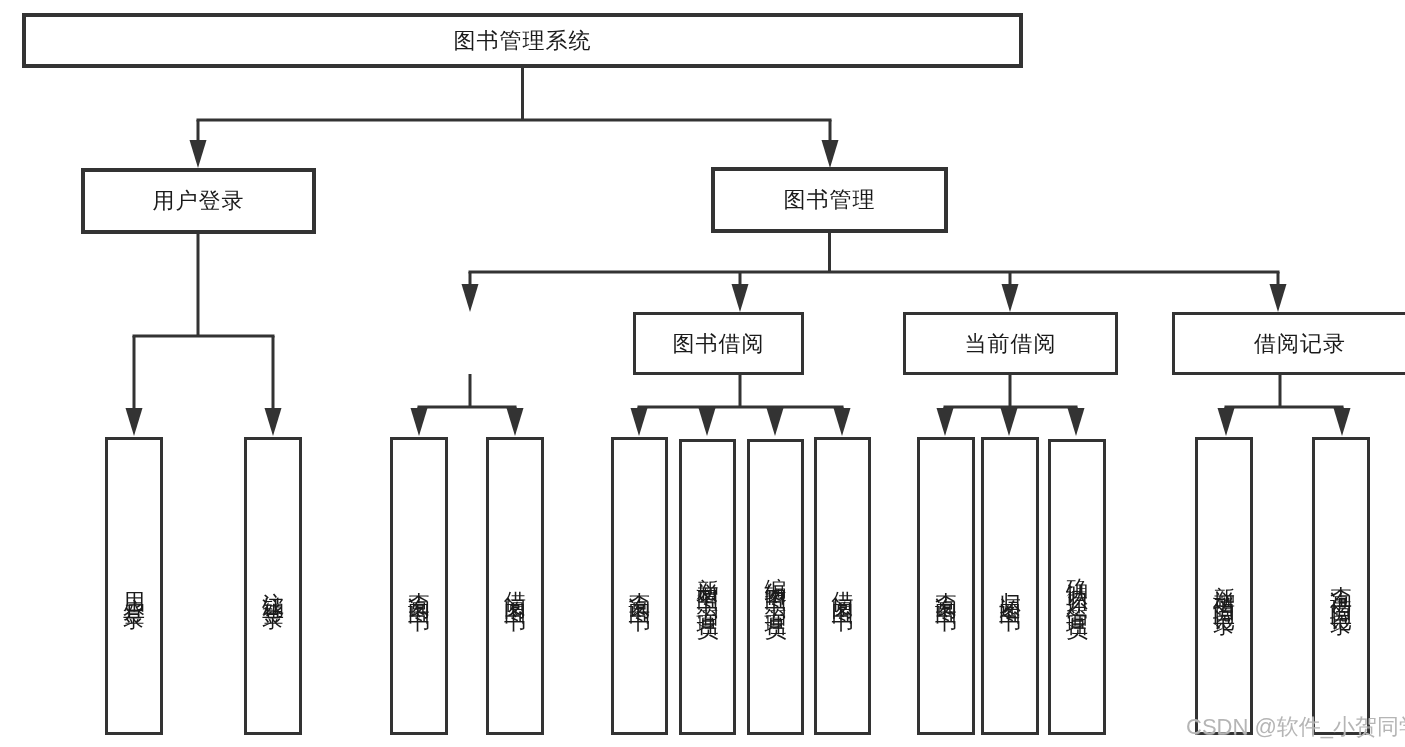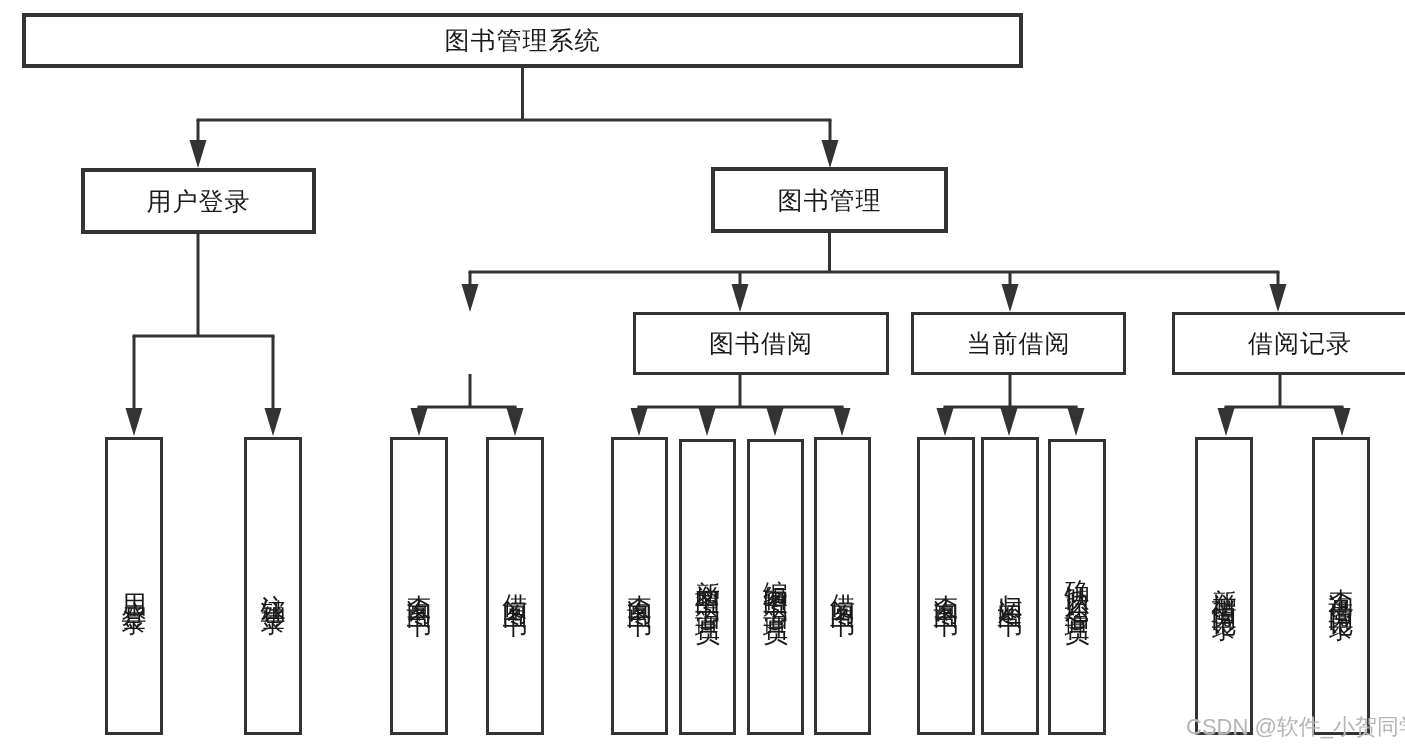--- a/index.html
+++ b/index.html
@@ -26,21 +26,21 @@
   }
   .box {
     position: absolute;
     box-sizing: border-box;
     border: 3px solid #333333;
     background: #ffffff;
     color: #1a1a1a;
     display: flex;
     align-items: center;
     justify-content: center;
-    font-size: 25px;
+    font-size: 22px;
     letter-spacing: 1px;
     text-align: center;
     z-index: 2;
   }
   .box.root {
     border-width: 4px;
   }
   .box.h2 {
     border-width: 4px;
   }
@@ -138,22 +138,22 @@
       <polygon points="1217.5,408 1234.5,408 1226,436"></polygon>
       <polygon points="1333.5,408 1350.5,408 1342,436"></polygon>
     </g>
   </svg>
 
   <div class="box root" style="left:22px; top:13px; width:1001px; height:55px;">图书管理系统</div>
 
   <div class="box h2" style="left:81px; top:168px; width:235px; height:66px;">用户登录</div>
   <div class="box h2" style="left:711px; top:167px; width:237px; height:66px;text-align:right;">图书管理</div>
 
-  <div class="box" style="left:633px; top:312px; width:256px; height:63px;">图书借阅</div>
-  <div class="box" style="left:903px; top:312px; width:215px; height:63px;margin-left:8px;">当前借阅</div>
+  <div class="box" style="left:633px; top:312px; width:171px; height:63px;">图书借阅</div>
+  <div class="box" style="left:903px; top:312px; width:215px; height:63px;">当前借阅</div>
   <div class="box" style="left:1172px; top:312px; width:256px; height:63px;">借阅记录</div>
 
   <div class="box vbox" style="left:105px; top:437px; width:58px; height:298px;">用户登录</div>
   <div class="box vbox" style="left:244px; top:437px; width:58px; height:298px;">注销登录</div>
 
   <div class="box vbox" style="left:390px; top:437px; width:58px; height:298px;">查询图书</div>
   <div class="box vbox" style="left:486px; top:437px; width:58px; height:298px;">借阅图书</div>
 
   <div class="box vbox" style="left:611px; top:437px; width:57px; height:298px;">查询图书</div>
   <div class="box vbox" style="left:679px; top:439px; width:57px; height:296px;">新增图书（管理员）</div>

